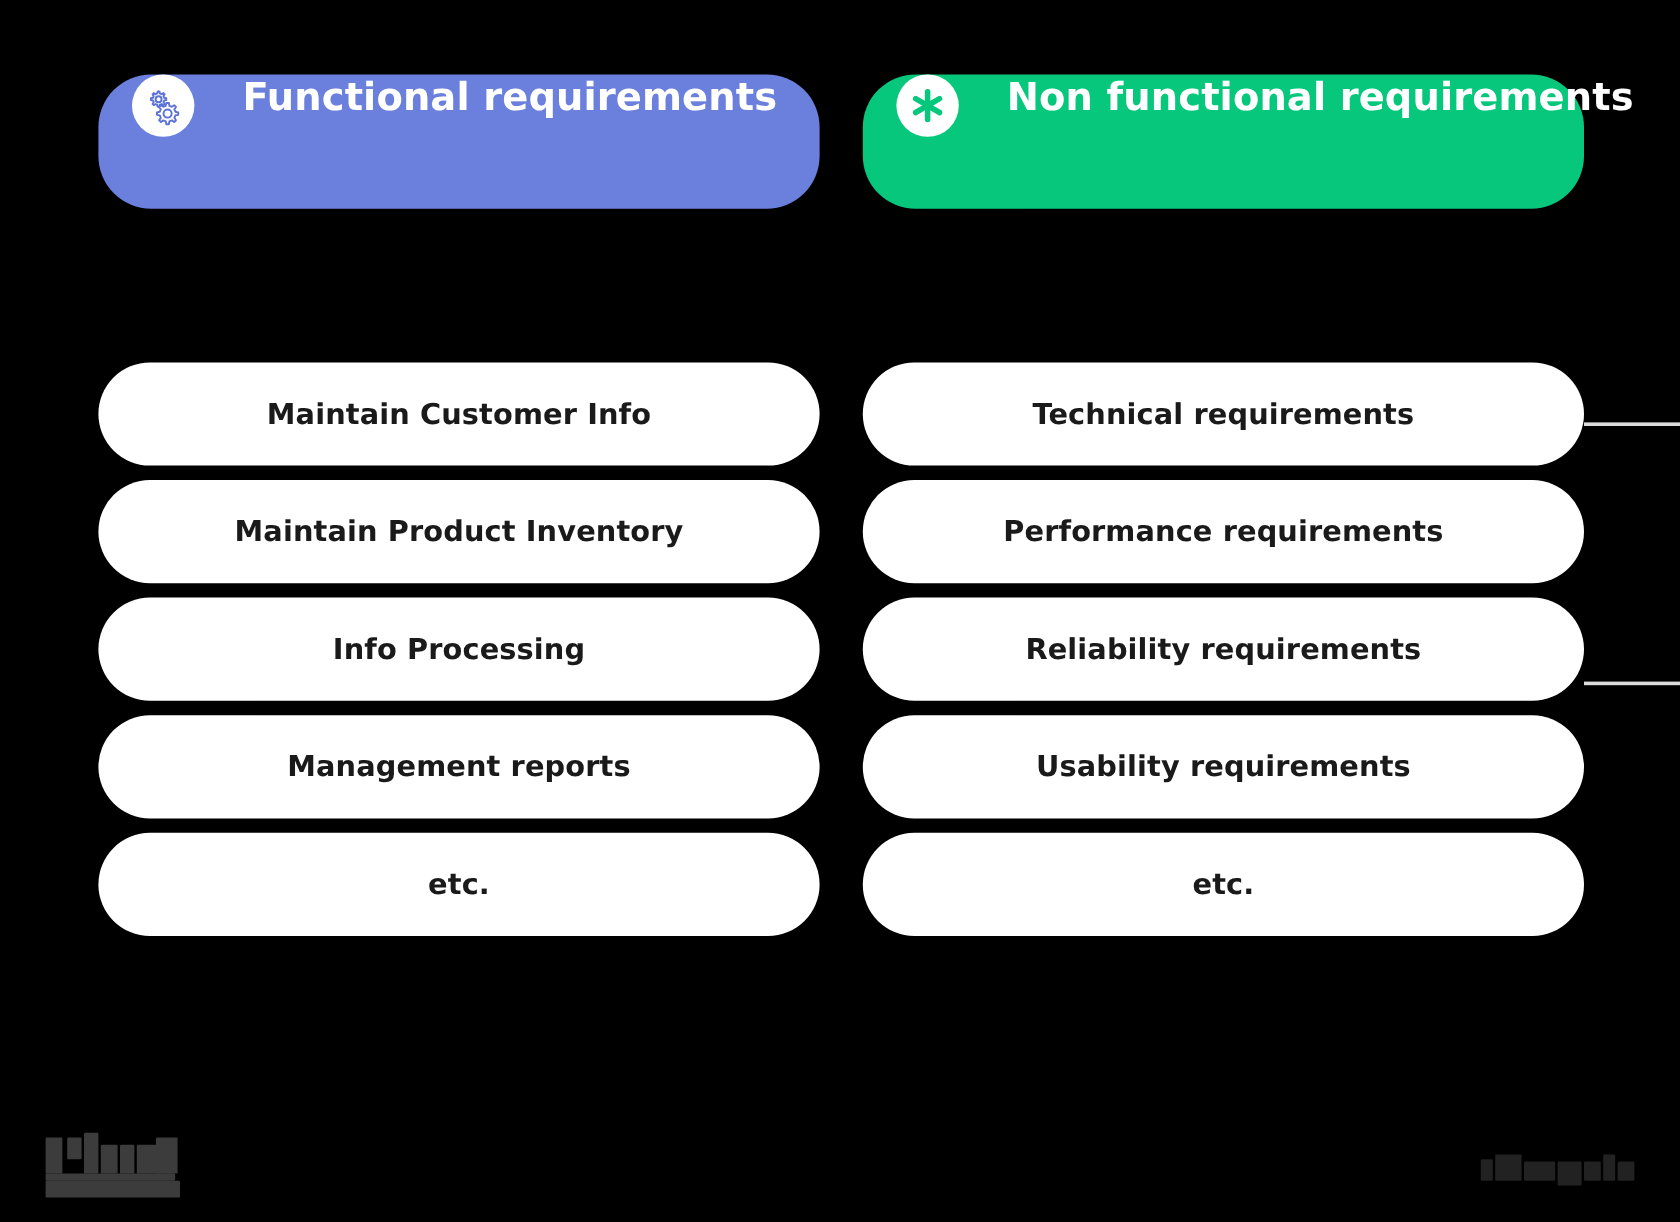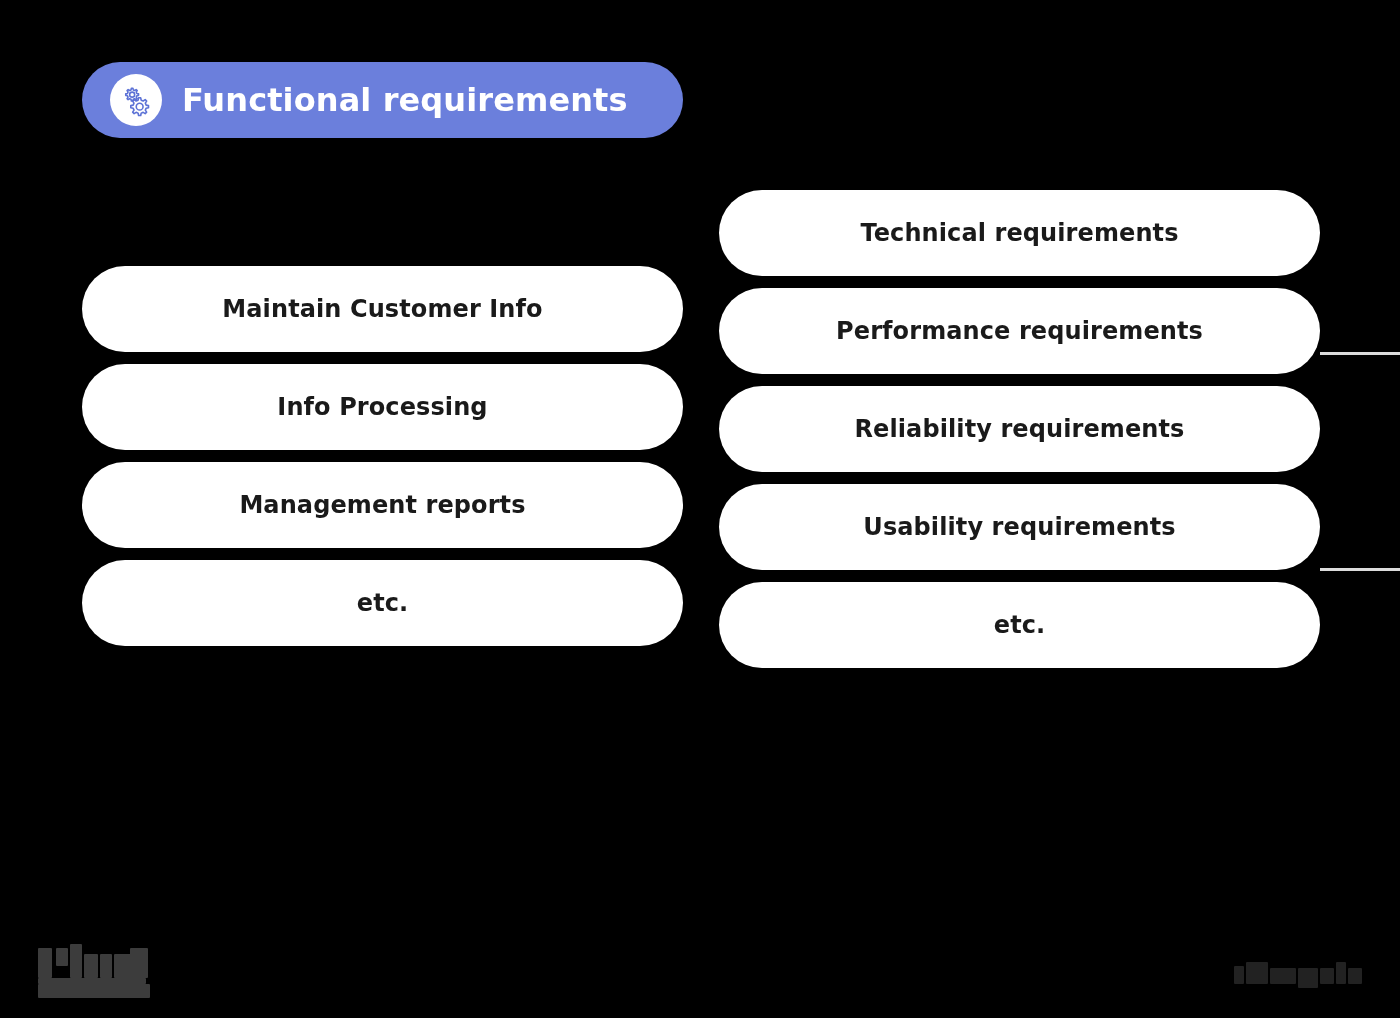--- a/index.html
+++ b/index.html
@@ -31,27 +31,28 @@
     gap: 36px;
   }
   .column {
     width: 601px;
     display: flex;
     flex-direction: column;
   }
 
   
   .header-pill {
-    height: 76px;
+    height: 112px;
     border-radius: 44px;
     display: flex;
-    align-items: center;
+    align-items: flex-start;
     padding-left: 28px;
     box-sizing: border-box;
     box-shadow: 0 6px 16px rgba(0,0,0,0.55);
+    gap: 20px;
   }
   .header-pill.functional { background: #6B7FDC; }
   .header-pill.nonfunctional { background: #07C77C; }
 
   .header-icon-circle {
     width: 52px;
     height: 52px;
     border-radius: 50%;
     background: #ffffff;
     flex: 0 0 52px;
@@ -177,33 +178,48 @@
         <span class="header-label">Functional requirements</span>
       </div>
 
       <div class="col-gap"></div>
 
       <div class="cards">
         <div class="card">
           <span class="card-label">Maintain Customer Info</span>
         </div>
         <div class="card">
+          <span class="card-label">Maintain Product Inventory</span>
+        </div>
+        <div class="card">
           <span class="card-label">Info Processing</span>
         </div>
         <div class="card">
           <span class="card-label">Management reports</span>
         </div>
         <div class="card">
           <span class="card-label">etc.</span>
         </div>
       </div>
     </div>
 
     <div class="column right">
 
+      <div class="header-pill nonfunctional">
+        <span class="header-icon-circle">
+          <svg width="32" height="32" viewBox="0 0 32 32" aria-hidden="true">
+            <g stroke="#07C77C" stroke-width="4.6" stroke-linecap="round">
+              <line x1="16" y1="4.5" x2="16" y2="27.5"></line>
+              <line x1="6.05" y1="10.25" x2="25.95" y2="21.75"></line>
+              <line x1="6.05" y1="21.75" x2="25.95" y2="10.25"></line>
+            </g>
+          </svg>
+        </span>
+        <span class="header-label">Non functional requirements</span>
+      </div>
 
       <div class="col-gap"></div>
 
       <div class="cards">
         <div class="card">
           <span class="card-label">Technical requirements</span>
         </div>
         <div class="card">
           <span class="card-label">Performance requirements</span>
         </div>

